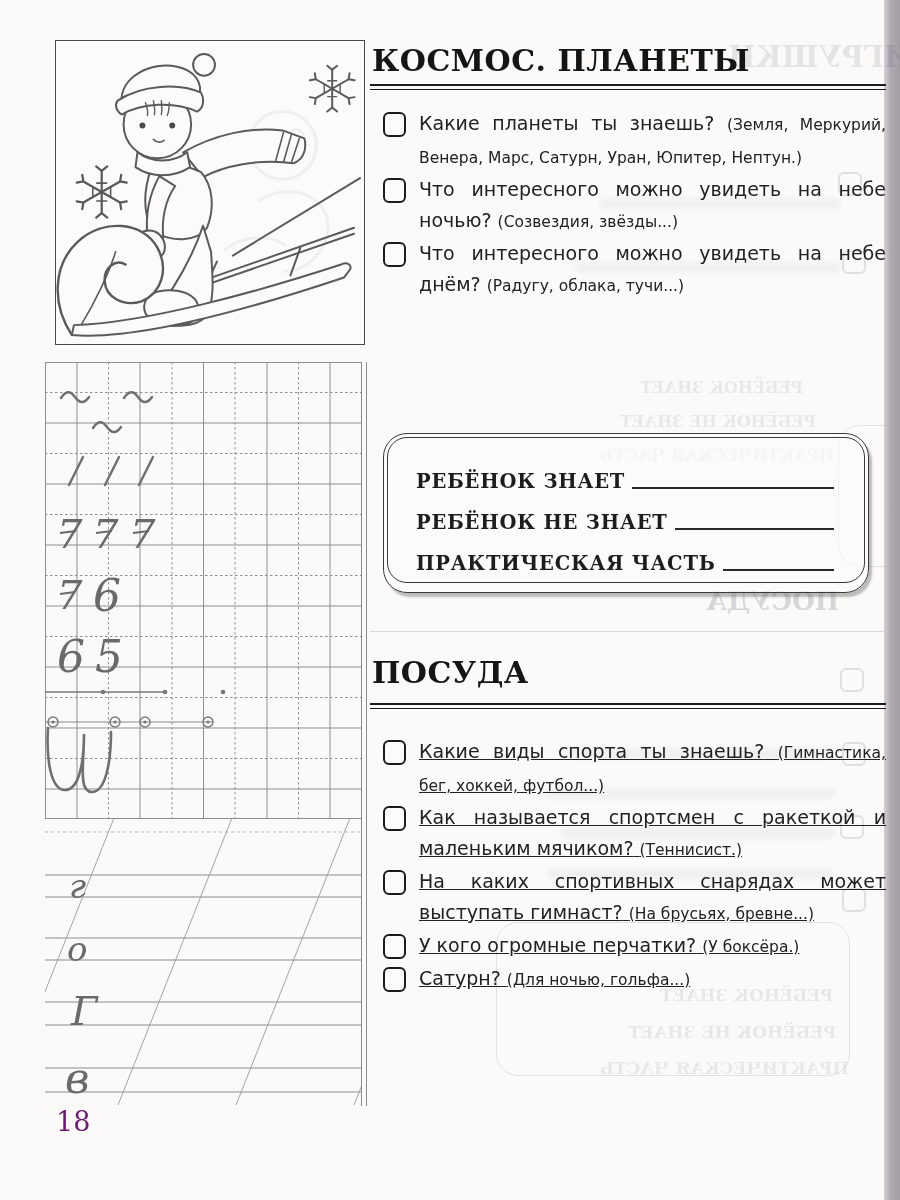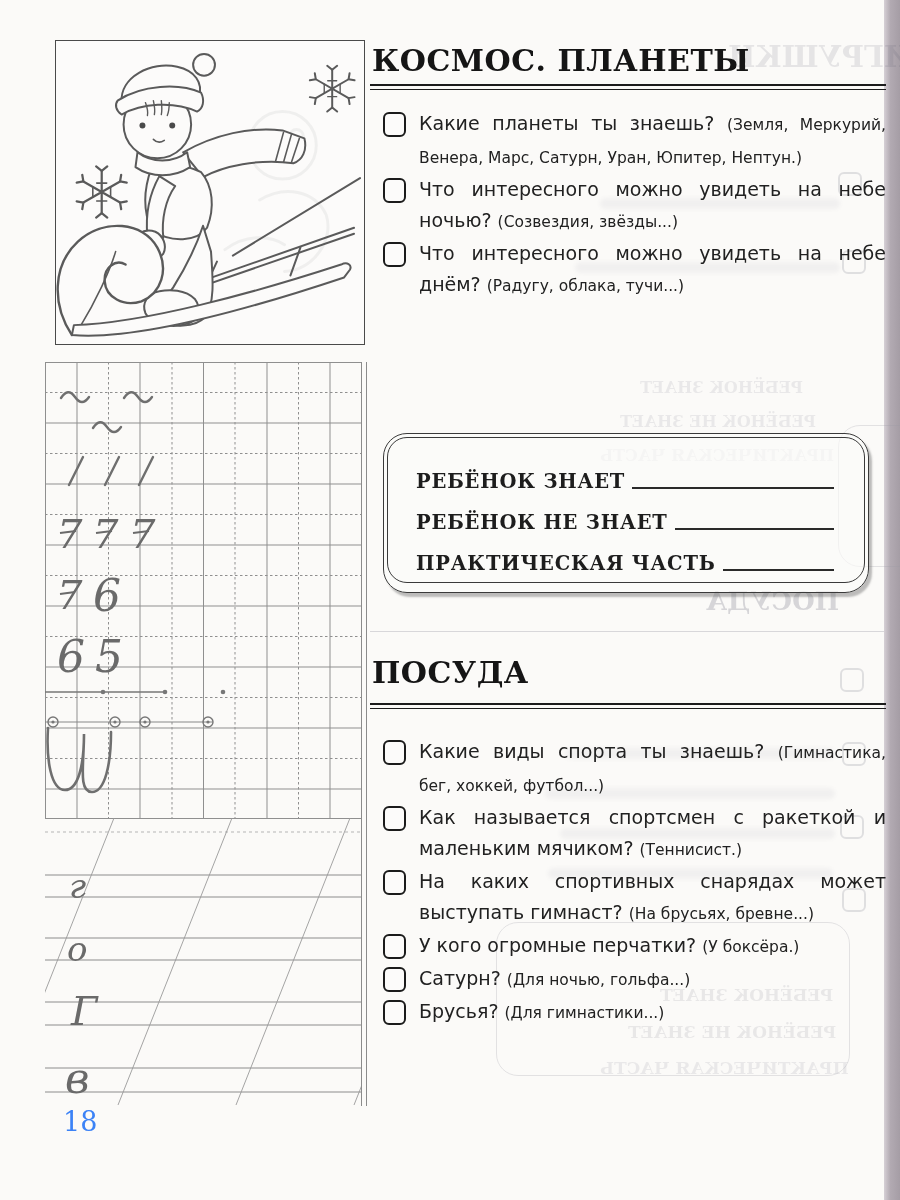--- a/index.html
+++ b/index.html
@@ -32,21 +32,21 @@
   .plain{margin:0;font-size:19px;line-height:31px;color:#212121;}
 
   
   .summary-box{left:383px;top:433px;width:478px;height:152px;border:1.5px solid #3a3a3a;border-radius:24px;
     padding:3px;box-shadow:3px 4px 2px rgba(110,110,110,.45);background:rgba(252,251,250,.6);}
   .summary-inner{border:1.2px solid #3a3a3a;border-radius:20px;height:calc(100% - 6px);padding-top:14px;box-sizing:border-box;}
   .srow{display:flex;align-items:flex-end;height:41px;padding:0 30px 0 28px;}
   .slabel{font-family:"DejaVu Serif",serif;font-weight:bold;font-size:19.5px;letter-spacing:.8px;color:#1d1d1d;white-space:nowrap;}
   .sline{flex:1;border-bottom:2px solid #2a2a2a;margin:0 0 4px 7px;min-width:60px;}
 
-  .pagenum{left:63px;top:1106px;font-family:"DejaVu Serif",serif;font-size:27px;color:#3b82f6;}
+  .pagenum{left:56px;top:1106px;font-family:"DejaVu Serif",serif;font-size:27px;color:#701a75;}
 
   
   .gh{position:absolute;transform:scaleX(-1);filter:blur(.7px);color:#56566a;
       font-family:"DejaVu Serif",serif;font-weight:bold;white-space:nowrap;}
   .gh-rule{left:370px;top:631px;width:514px;height:2px;border-top:1.3px solid #8a8a96;opacity:.3;filter:blur(.4px);}
   .gh-cb{position:absolute;width:20px;height:20px;border:2px solid #9a9aa6;border-radius:6px;opacity:.28;filter:blur(.5px);}
   .gh-bar{position:absolute;height:11px;border-radius:6px;background:#5a5a72;opacity:.06;filter:blur(2px);}
   .gh-round{position:absolute;border:1.5px solid #9a9aa4;opacity:.25;filter:blur(.6px);border-radius:22px;}
 </style>
 </head>
@@ -281,21 +281,21 @@
     <div class="srow">
       <span class="slabel">ПРАКТИЧЕСКАЯ ЧАСТЬ</span>
       <span class="sline"></span>
     </div>
   </div>
 </div>
 
 <h1 class="abs sec-title" style="top:655px;">ПОСУДА</h1>
 <div class="abs rule" style="top:703px;"></div>
 
-<div class="abs items" style="top:736px;">
+<div class="abs items" style="top:736px;text-decoration:underline;">
   <div class="item">
       <span class="cb"></span>
     <p><span class="q">Какие виды спорта ты знаешь?</span> <span class="a">(Гимнастика, бег, хоккей, футбол...)</span></p>
     </div>
   <div class="item">
       <span class="cb"></span>
     <p><span class="q">Как называется спортсмен с ракеткой и маленьким мячиком?</span> <span class="a">(Теннисист.)</span></p>
     </div>
   <div class="item">
       <span class="cb"></span>
@@ -304,19 +304,15 @@
   <div class="item">
       <span class="cb"></span>
     <p><span class="q">У кого огромные перчатки?</span> <span class="a">(У боксёра.)</span></p>
     </div>
 
 
   <div class="item">
       <span class="cb"></span>
     <p><span class="q">Сатурн?</span> <span class="a">(Для ночью, гольфа...)</span></p>
     </div>
-  <div class="item">
-      <span class="cb"></span>
-    <p><span class="q">Брусья?</span> <span class="a">(Для гимнастики...)</span></p>
-    </div>
 </div>
 
 <div class="abs pagenum">18</div>
 
 </body></html>

